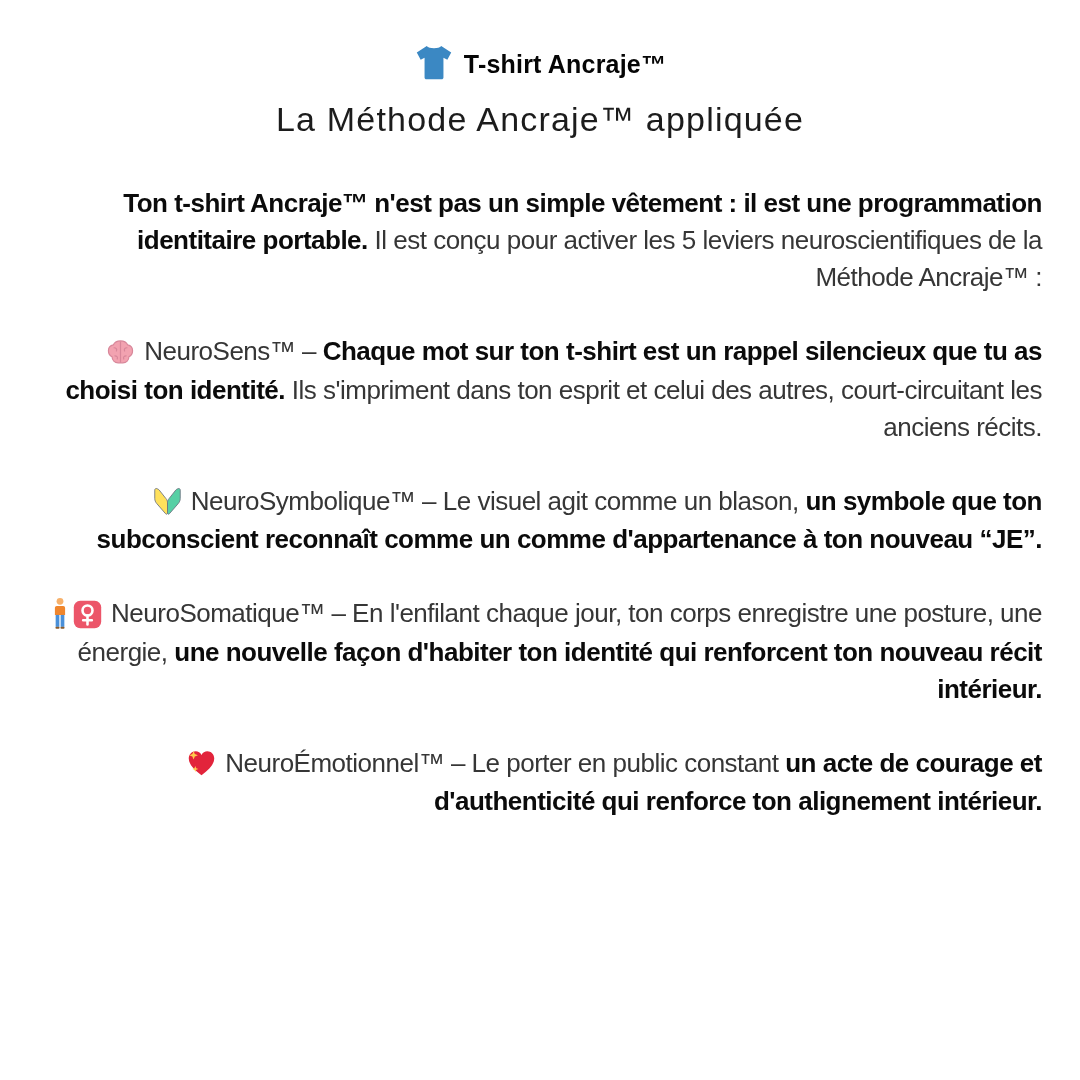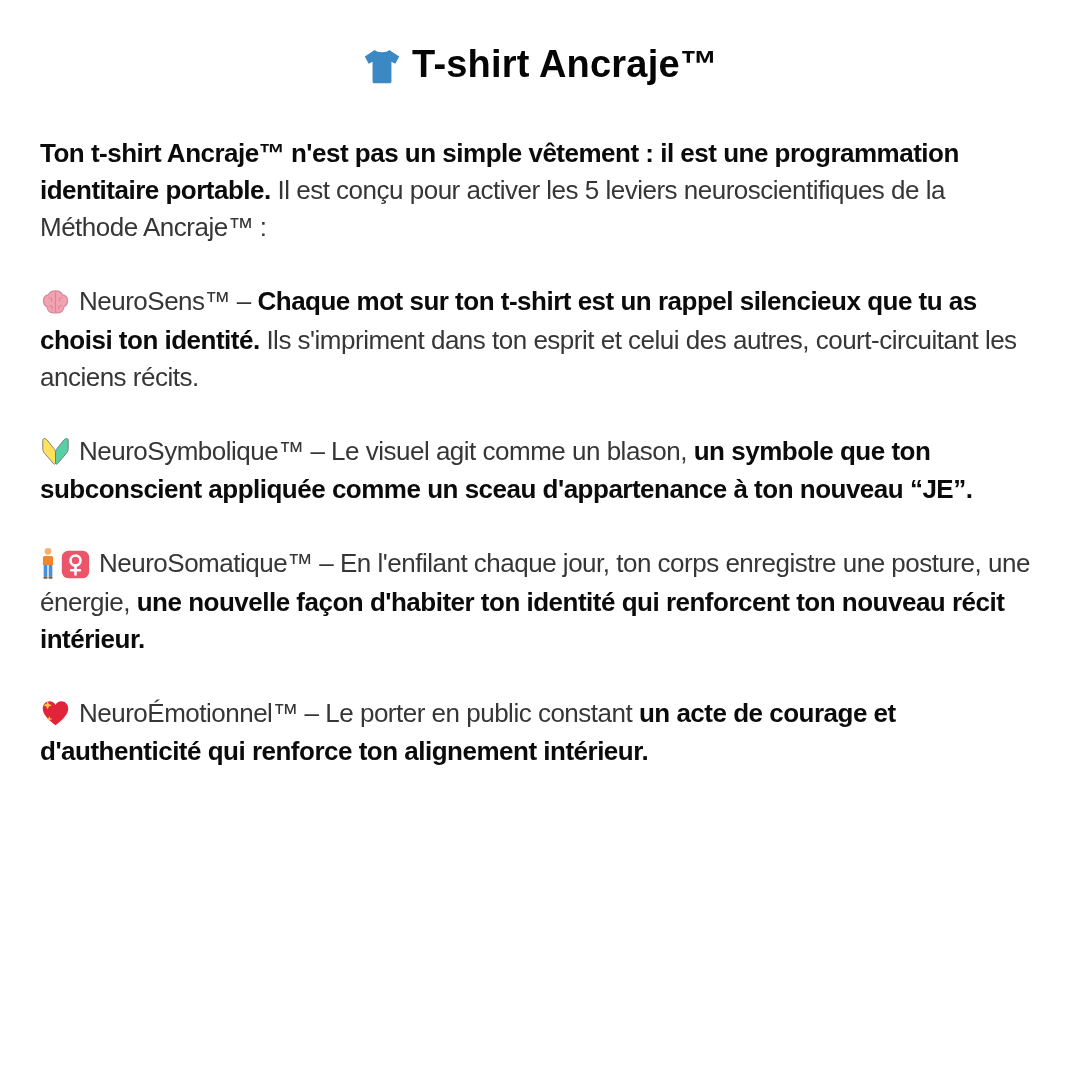--- a/index.html
+++ b/index.html
@@ -15,21 +15,21 @@
     width: 1080px;
     height: 1080px;
     box-sizing: border-box;
     background: #ffffff;
   }
   .header {
     padding-top: 40px;
     text-align: center;
   }
   .title {
-    font-size: 38px;
+    font-size: 25px;
     line-height: 48px;
     font-weight: 800;
     color: #050505;
     letter-spacing: 0.2px;
   }
   .title .icon svg {
     width: 40px;
     height: 40px;
     vertical-align: -6px;
     margin-right: 10px;
@@ -47,20 +47,21 @@
     padding: 0 40px 0 40px;
     width: 1002px;
     box-sizing: content-box;
     font-size: 26px;
     line-height: 37px;
     letter-spacing: -0.5px;
     color: #363636;
   }
   .content p.para {
     margin: 0 0 37px 0;
+    text-align: right;
   }
   .content .b {
     font-weight: 700;
     color: #0b0b0b;
   }
   .content .r {
     font-weight: 400;
   }
   .icon {
     display: inline-block;
@@ -88,32 +89,33 @@
 </head>
 <body>
 
 <div class="page">
   <div class="header">
     <div class="title">
       <span class="icon" id="title-icon"><svg viewBox="0 0 36 36">
             <path fill="#3B88C3" d="M11.5 3.5 C13.5 6.2 22.5 6.2 24.5 3.5 L33.5 9.5 L30 16 L26.5 14.2 L26.5 32 C26.5 33 25.8 33.6 24.8 33.6 L11.2 33.6 C10.2 33.6 9.5 33 9.5 32 L9.5 14.2 L6 16 L2.5 9.5 Z"></path>
           </svg></span><span>T-shirt Ancraje™</span>
     </div>
+    <div class="subtitle">La Méthode Ancraje™ appliquée</div>
   </div>
 
   <div class="content" id="paragraphs">
       <p class="para"><span class="b">Ton t-shirt Ancraje™ n'est pas un simple vêtement : il est une programmation identitaire portable.</span><span class="r"> Il est conçu pour activer les 5 leviers neuroscientifiques de la Méthode Ancraje™ :</span></p>
       <p class="para"><span class="icon brain-icon"><svg viewBox="0 0 36 36">
             <path fill="#F2A2B0" stroke="#D8879A" stroke-width="1.4" d="M18 4.5 C12.5 4.5 10.6 7.2 9.6 9.2 C5.8 10.1 4 12.9 4 16 C4 19.8 6 21.9 8.2 23 C8.3 27 11.2 30 15.2 30 L20.8 30 C24.8 30 27.7 27 27.8 23 C30 21.9 32 19.8 32 16 C32 12.9 30.2 10.1 26.4 9.2 C25.4 7.2 23.5 4.5 18 4.5 Z"></path>
             <path fill="none" stroke="#D8879A" stroke-width="1.4" stroke-linecap="round" d="M18 5.5 L18 29.2 M10.5 12.5 C13.2 12.5 14.2 14.5 13.2 16.3 M25.5 12.5 C22.8 12.5 21.8 14.5 22.8 16.3 M11.5 21.8 C14 21.8 15 23.6 14.2 25.6 M24.5 21.8 C22 21.8 21 23.6 21.8 25.6"></path>
           </svg></span><span class="r">NeuroSens™ – </span><span class="b">Chaque mot sur ton t-shirt est un rappel silencieux que tu as choisi ton identité.</span><span class="r"> Ils s'impriment dans ton esprit et celui des autres, court-circuitant les anciens récits.</span></p>
       <p class="para"><span class="icon beginner-icon"><svg viewBox="0 0 36 36">
             <path fill="#FFE15C" stroke="#6b7280" stroke-width="1" d="M6 3.2 C4.6 2.4 3.2 3.2 3.2 4.8 L3.2 14.5 C3.2 16.6 4 18.6 5.4 20.2 L15.6 32 C16.7 33.3 18 32.9 18 31.2 L18 19.4 C18 17.6 17.3 15.9 16.1 14.5 L8.3 4.6 C7.6 3.8 6.8 3.6 6 3.2 Z"></path>
             <path fill="#57D0A5" stroke="#6b7280" stroke-width="1" d="M30 3.2 C31.4 2.4 32.8 3.2 32.8 4.8 L32.8 14.5 C32.8 16.6 32 18.6 30.6 20.2 L20.4 32 C19.3 33.3 18 32.9 18 31.2 L18 19.4 C18 17.6 18.7 15.9 19.9 14.5 L27.7 4.6 C28.4 3.8 29.2 3.6 30 3.2 Z"></path>
-          </svg></span><span class="r">NeuroSymbolique™ – Le visuel agit comme un blason, </span><span class="b">un symbole que ton subconscient appliquée comme un sceau d'appartenance à ton nouveau “JE”.</span></p>
+          </svg></span><span class="r">NeuroSymbolique™ – Le visuel agit comme un blason, </span><span class="b">un symbole que ton subconscient reconnaît comme un comme d'appartenance à ton nouveau “JE”.</span></p>
       <p class="para"><span class="icon person-standing-icon"><svg viewBox="0 0 16 36">
             <circle cx="8" cy="4.6" r="3.6" fill="#F7B16B"></circle>
             <path fill="#F0862D" d="M4.6 9.6 L11.4 9.6 C12.6 9.6 13.4 10.5 13.4 11.7 L13.4 19 L2.6 19 L2.6 11.7 C2.6 10.5 3.4 9.6 4.6 9.6 Z"></path>
             <rect x="3.4" y="19" width="3.9" height="12.6" fill="#4A90D9"></rect>
             <rect x="8.7" y="19" width="3.9" height="12.6" fill="#4A90D9"></rect>
             <rect x="3.2" y="31.4" width="4.3" height="2.2" rx="1" fill="#8A5A2B"></rect>
             <rect x="8.5" y="31.4" width="4.3" height="2.2" rx="1" fill="#8A5A2B"></rect>
           </svg></span><span class="icon female-sign-icon"><svg viewBox="0 0 36 36">
             <rect x="1" y="1" width="34" height="34" rx="8" fill="#EC5569"></rect>
             <circle cx="18" cy="13" r="6.2" fill="none" stroke="#ffffff" stroke-width="3.2"></circle>

